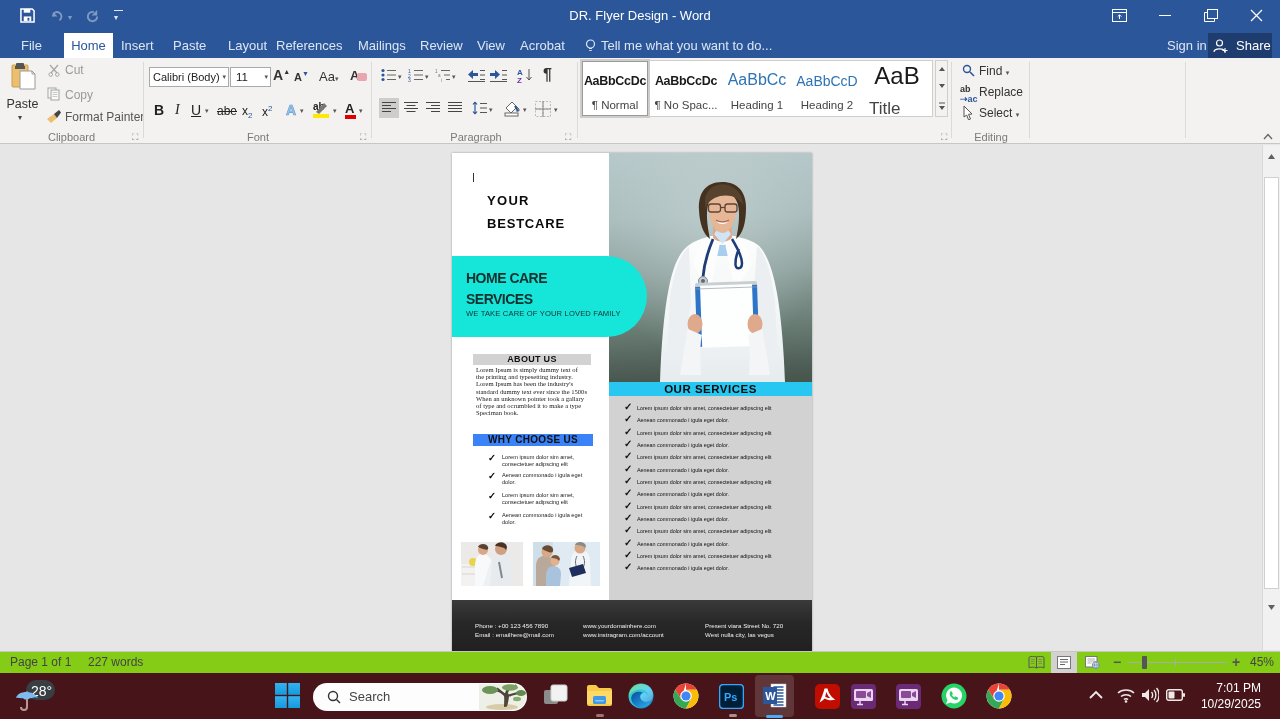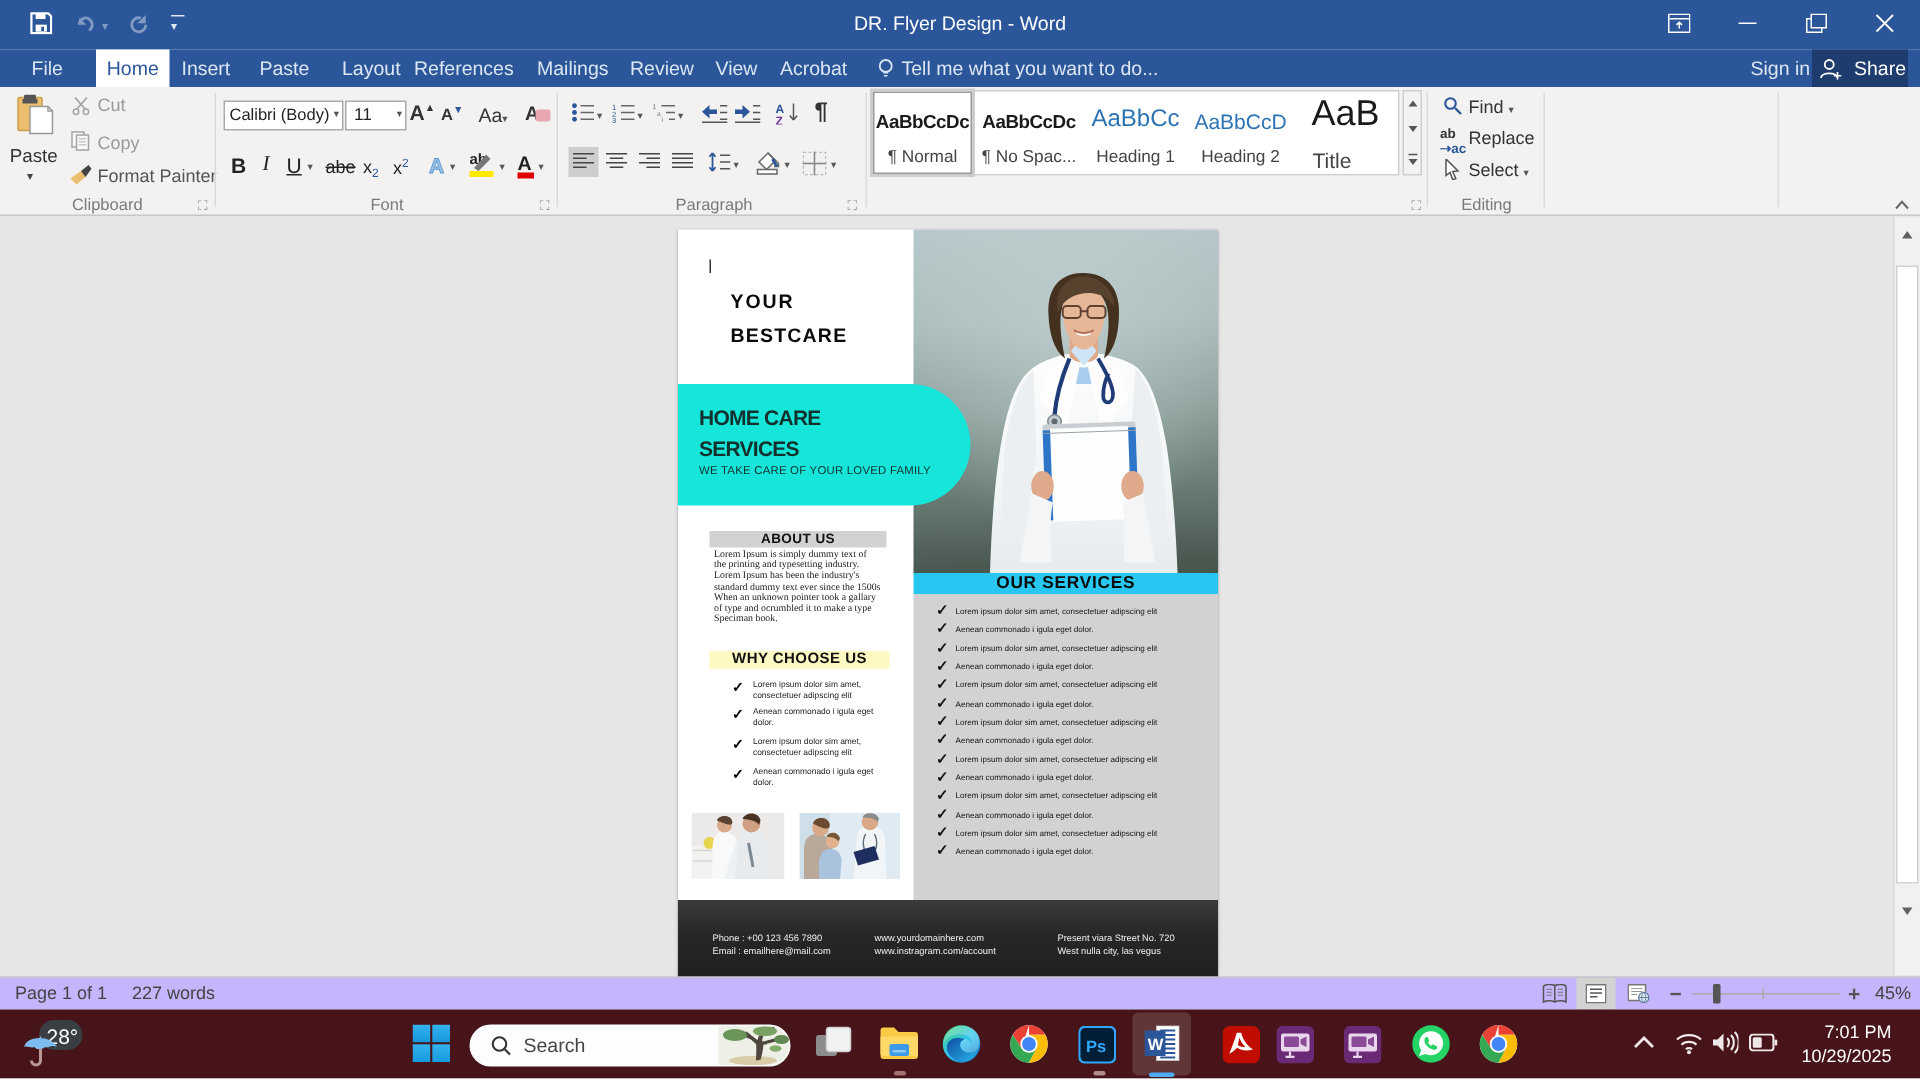--- a/index.html
+++ b/index.html
@@ -7,21 +7,21 @@
 #root{position:relative;width:1280px;height:719px;background:#e7e6e6;}
 
 #titlebar{position:absolute;left:0;top:0;width:1280px;height:33px;background:#2b579a;color:#fff;}
 #tabrow{position:absolute;left:0;top:33px;width:1280px;height:25px;background:#2b579a;}
 .tab{position:absolute;top:0;height:25px;line-height:25px;color:#dce6f2;font-size:13px;padding:0 12px;}
 #ribbon{position:absolute;left:0;top:58px;width:1280px;height:86px;background:#f3f2f1;border-bottom:1px solid #c8c6c4;}
 .grplabel{position:absolute;top:73px;font-size:11px;color:#7a7a7a;width:100%;text-align:center;}
 .gsep{position:absolute;top:4px;width:1px;height:76px;background:#dcdad8;}
 .launcher{position:absolute;top:74px;font-size:9px;color:#8a8a8a;}
 
-#statusbar{position:absolute;left:0;top:651px;width:1280px;height:22px;background:#c4b5fd;border-top:1px solid #c8c6c4;color:#444;font-size:12px;}
+#statusbar{position:absolute;left:0;top:651px;width:1280px;height:22px;background:#84cc16;border-top:1px solid #c8c6c4;color:#444;font-size:12px;}
 
 #taskbar{position:absolute;left:0;top:673px;width:1280px;height:46px;background:#471519;}
 
 #doccanvas{position:absolute;left:0;top:145px;width:1280px;height:506px;background:#e7e6e6;}
 #page{position:absolute;left:452px;top:8px;width:360px;height:499px;background:#fff;box-shadow:0 0 2px rgba(0,0,0,.35);}
 </style></head>
 <body>
 <div id="root">
 <div id="doccanvas">
   <div id="page">
@@ -94,21 +94,21 @@
     <div class="abs" style="left:35px;top:63px;font-size:13px;font-weight:bold;letter-spacing:0.8px;color:#0a0a0a">BESTCARE</div>
 
     <div class="abs" style="left:0;top:103px;width:195px;height:81px;background:#16e6da;border-radius:0 40.5px 40.5px 0"></div>
     <div class="abs" style="left:14px;top:117px;font-size:14px;font-weight:bold;color:#14302d;letter-spacing:-0.5px">HOME CARE</div>
     <div class="abs" style="left:14px;top:138px;font-size:14px;font-weight:bold;color:#14302d;letter-spacing:-0.5px">SERVICES</div>
     <div class="abs" style="left:14px;top:155.5px;font-size:7.6px;color:#15302e;letter-spacing:.15px">WE TAKE CARE OF YOUR LOVED FAMILY</div>
 
     <div class="abs" style="left:21px;top:201px;width:118px;height:11px;background:#d2d2d2;text-align:center;font-size:9px;font-weight:bold;color:#111;line-height:11px;letter-spacing:.3px">ABOUT US</div>
     <div class="abs" style="left:24px;top:213px;width:130px;font-family:'Liberation Serif',serif;font-size:6.6px;line-height:7.2px;color:#1a1a1a;white-space:nowrap">Lorem Ipsum is simply dummy text of<br>the printing and typesetting industry.<br>Lorem Ipsum has been the industry's<br>standard dummy text ever since the 1500s<br>When an unknown pointer took a gallary<br>of type and ocrumbled it to make a type<br>Speciman book.</div>
 
-    <div class="abs" style="left:21px;top:281px;width:120px;height:12px;background:#fef9c3;text-align:center;font-size:10px;font-weight:bold;color:#111;line-height:12px;letter-spacing:.3px">WHY CHOOSE US</div>
+    <div class="abs" style="left:21px;top:281px;width:120px;height:12px;background:#3b82f6;text-align:center;font-size:10px;font-weight:bold;color:#111;line-height:12px;letter-spacing:.3px">WHY CHOOSE US</div>
     <div class="abs" style="left:36px;top:296px;width:114px;height:100px">
       <div style="position:absolute;left:0;top:3px">
             <span style="position:absolute;left:0;top:0;font-size:9.5px;font-weight:bold">✓</span>
             <span style="position:absolute;left:14px;top:2px;font-size:5.6px;line-height:7px;white-space:nowrap;color:#222">Lorem ipsum dolor sim amet,<br>consectetuer adipscing elit</span>
           </div>
       <div style="position:absolute;left:0;top:21px">
             <span style="position:absolute;left:0;top:0;font-size:9.5px;font-weight:bold">✓</span>
             <span style="position:absolute;left:14px;top:2px;font-size:5.6px;line-height:7px;white-space:nowrap;color:#222">Aenean commonado i igula eget<br>dolor.</span>
           </div>
       <div style="position:absolute;left:0;top:41px">
@@ -428,21 +428,21 @@
     <div class="abs" style="left:3px;top:3px;width:66px;height:55px;border:1px solid #9a9a9a;outline:2px solid #cfcdcb"></div>
     <div class="abs" style="left:4px;top:16px;width:64px;text-align:center;font-size:12.5px;color:#1a1a1a;font-weight:bold;letter-spacing:-0.3px">AaBbCcDc</div>
     <div class="abs" style="left:4px;top:41px;width:64px;text-align:center;font-size:11.5px;color:#444">¶ Normal</div>
     <div class="abs" style="left:74px;top:16px;width:66px;text-align:center;font-size:12.5px;color:#1a1a1a;font-weight:bold;letter-spacing:-0.3px">AaBbCcDc</div>
     <div class="abs" style="left:74px;top:41px;width:66px;text-align:center;font-size:11.5px;color:#444">¶ No Spac...</div>
     <div class="abs" style="left:144px;top:13px;width:68px;text-align:center;font-size:16px;color:#2e74b5">AaBbC‌c</div>
     <div class="abs" style="left:144px;top:41px;width:68px;text-align:center;font-size:11.5px;color:#444">Heading 1</div>
     <div class="abs" style="left:214px;top:15px;width:68px;text-align:center;font-size:14px;color:#2e74b5">AaBbCcD</div>
     <div class="abs" style="left:214px;top:41px;width:68px;text-align:center;font-size:11.5px;color:#444">Heading 2</div>
     <div class="abs" style="left:284px;top:4px;width:68px;text-align:center;font-size:24px;color:#1a1a1a">AaB</div>
-    <div class="abs" style="left:275px;top:41px;width:68px;text-align:center;font-size:14px;color:#444">Title</div>
+    <div class="abs" style="left:290px;top:41px;width:68px;font-size:17px;color:#444">Title</div>
     <div class="abs" style="left:356px;top:2px;width:13px;height:57px;background:#f3f2f1;border:1px solid #d0cecd"></div>
     <svg class="abs" style="left:359px;top:8px" width="8" height="6" viewBox="0 0 8 6">
           <path d="M4 1 L7 5 H1 Z" fill="#555"></path>
         </svg>
     <svg class="abs" style="left:359px;top:25px" width="8" height="6" viewBox="0 0 8 6">
           <path d="M4 5 L1 1 H7 Z" fill="#555"></path>
         </svg>
     <svg class="abs" style="left:359px;top:44px" width="8" height="9" viewBox="0 0 8 9">
           <path d="M1 1h6" stroke="#555"></path>
           <path d="M4 8 L1 4 H7 Z" fill="#555"></path>

